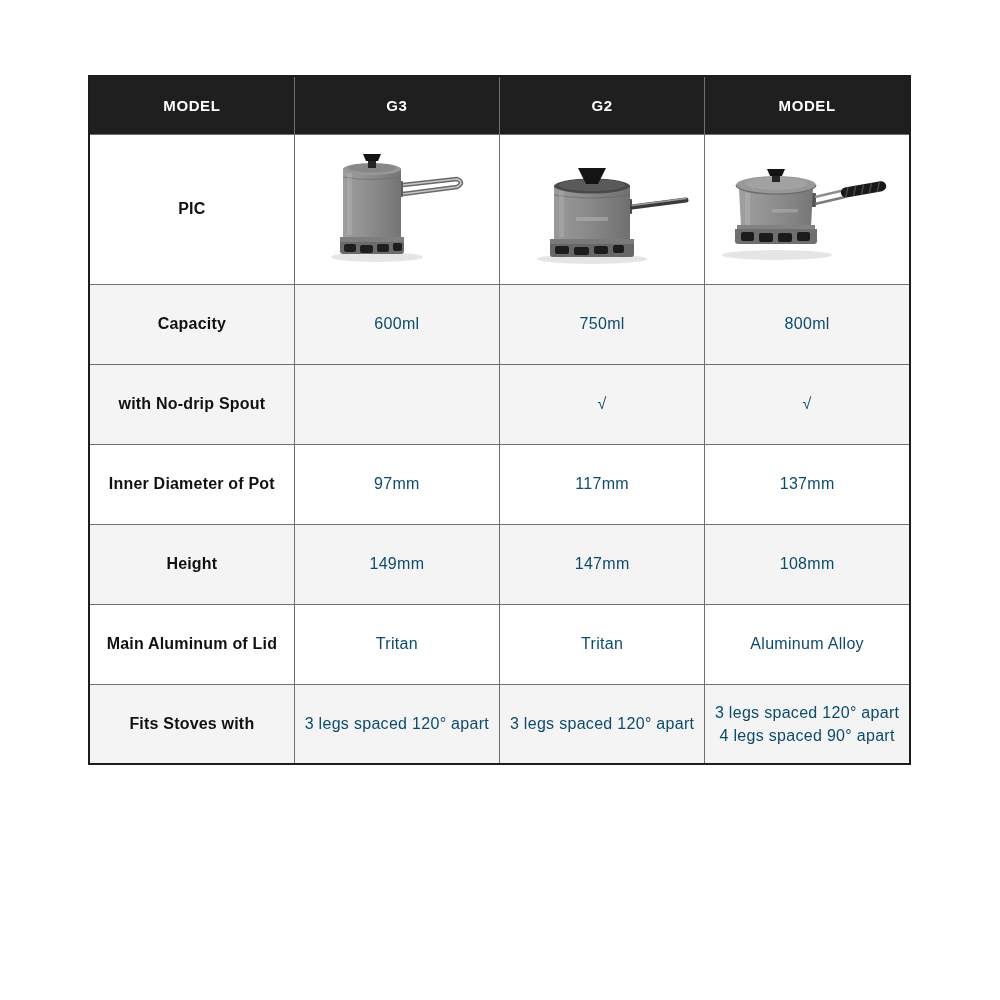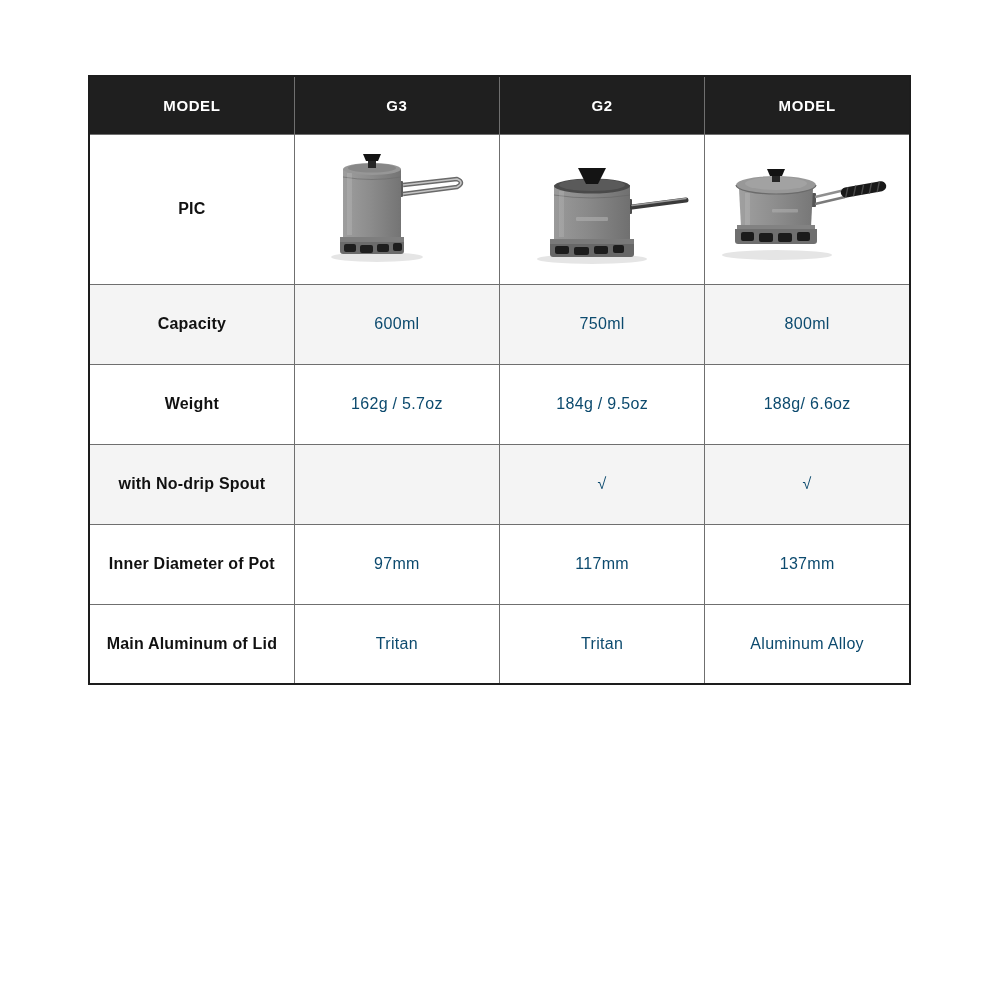--- a/index.html
+++ b/index.html
@@ -160,45 +160,52 @@
         </td>
       </tr>
 
       <tr class="spec alt">
         <td class="label">Capacity</td>
         <td class="val">600ml</td>
         <td class="val">750ml</td>
         <td class="val">800ml</td>
       </tr>
 
-      <tr class="spec plain">
-        <td class="label">Weight</td>
-        <td class="val">162g / 5.7oz</td>
-        <td class="val">184g / 9.5oz</td>
-        <td class="val">188g/ 6.6oz</td>
-      </tr>
 
       <tr class="spec alt">
         <td class="label">with No-drip Spout</td>
         <td class="val"></td>
         <td class="val">√</td>
         <td class="val">√</td>
       </tr>
 
       <tr class="spec plain">
         <td class="label">Inner Diameter of Pot</td>
         <td class="val">97mm</td>
         <td class="val">117mm</td>
         <td class="val">137mm</td>
       </tr>
 
+      <tr class="spec alt">
+        <td class="label">Height</td>
+        <td class="val">149mm</td>
+        <td class="val">147mm</td>
+        <td class="val">108mm</td>
+      </tr>
 
       <tr class="spec plain">
         <td class="label">Main Aluminum of Lid</td>
         <td class="val">Tritan</td>
         <td class="val">Tritan</td>
         <td class="val">Aluminum Alloy</td>
       </tr>
 
+      <tr class="spec alt">
+        <td class="label">Fits Stoves with</td>
+        <td class="val">3 legs spaced 120° apart</td>
+        <td class="val">3 legs spaced 120° apart</td>
+        <td class="val">3 legs spaced 120° apart
+4 legs spaced 90° apart</td>
+      </tr>
 
     </tbody>
   </table>
 </div>
 
 </body></html>

